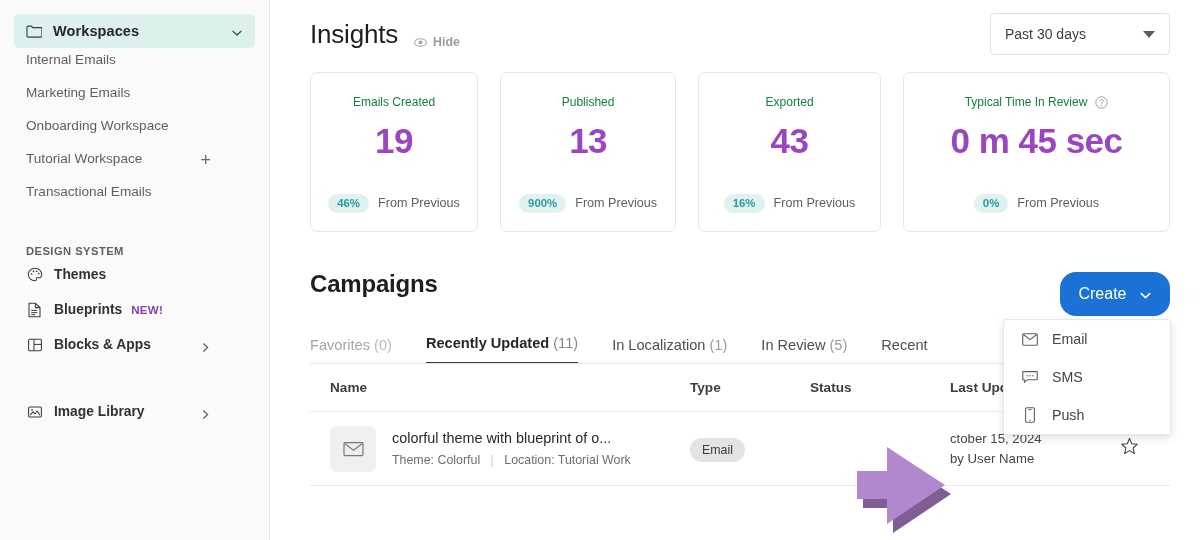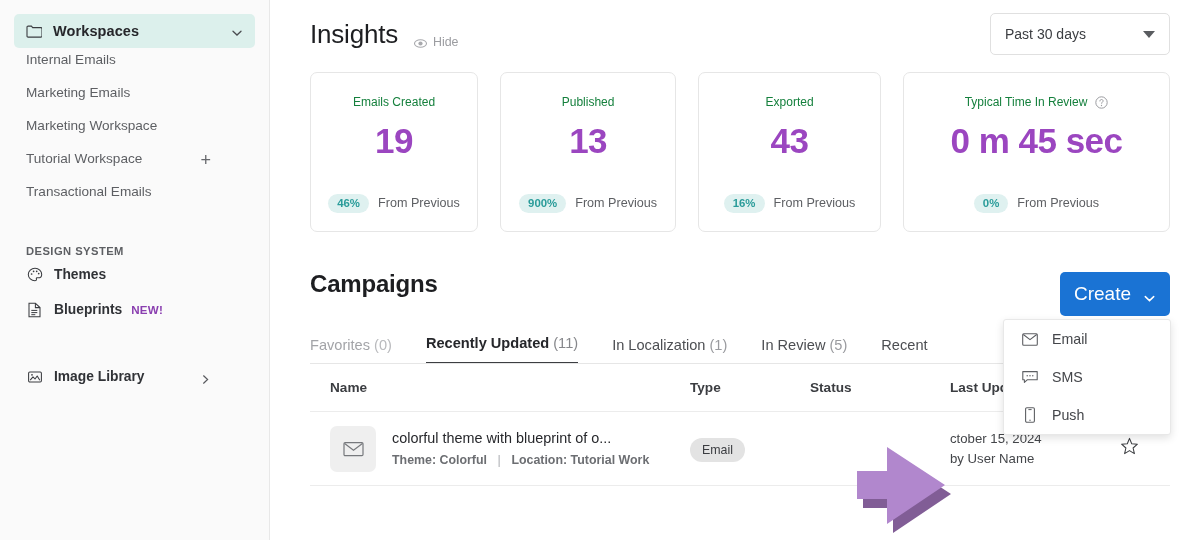--- a/index.html
+++ b/index.html
@@ -58,21 +58,21 @@
   .nav-item .lbl { font-size: 13.8px; font-weight: bold; color: #303236; }
   .nav-item .new-badge { font-size: 11.6px; font-weight: bold; color: #8a3fb0; margin-left: 9px; letter-spacing: .2px; }
   .nav-item .chev-right { position: absolute; right: 58px; width: 11px; height: 11px; }
   .nav-gap { height: 32px; }
 
   
   .main { flex: 1 1 auto; position: relative; padding: 0 0 0 40px; overflow: hidden; }
 
   .insights-row { display: flex; align-items: center; padding-top: 12px; height: 56px; }
   .insights-title { font-size: 26px; color: #1d1e21; font-weight: normal; letter-spacing: -.2px; }
-  .hide-btn { display: flex; align-items: flex-end; margin-left: 16px; margin-top: 16px; cursor: pointer; }
+  .hide-btn { display: flex; align-items: flex-start; margin-left: 16px; margin-top: 16px; cursor: pointer; font-weight: bold; }
   .hide-btn .eye { width: 13px; height: 13px; margin-right: 6px; }
   .hide-btn .hl { font-size: 12.4px; color: #9b9ca0; }
 
   .date-select {
     position: absolute; top: 13px; right: 30px;
     width: 180px; height: 42px;
     border: 1px solid #e0e0e0; border-radius: 5px;
     background: #fff;
     display: flex; align-items: center; padding: 0 14px;
     cursor: pointer;
@@ -96,23 +96,23 @@
     background: #dff1f0; color: #2a9c9a; font-size: 11.4px; font-weight: bold;
     border-radius: 11px; padding: 4px 9px; line-height: 1;
   }
   .from-prev { font-size: 12.6px; color: #5d5f63; margin-left: 9px; }
 
   
   .camp-title { font-size: 24px; color: #1d1e21; margin-top: 38px; letter-spacing: -.2px; }
 
   .create-btn {
     position: absolute; top: 272px; right: 30px;
-    width: 110px; height: 44px; background: #1a73d4; border-radius: 5px;
+    width: 110px; height: 44px; background: #1a73d4; border-radius: 16px;
     color: #fff; display: flex; align-items: center; justify-content: center;
-    cursor: pointer; font-size: 19px;
+    cursor: pointer; font-size: 16px;
   }
   .create-btn .cb-chev { width: 13px; height: 13px; margin-left: 12px; }
 
   .tabs { display: flex; align-items: flex-end; margin-top: 28px; height: 38px; position: relative; }
   .tab { font-size: 14.6px; color: #4c4e52; margin-right: 34px; white-space: nowrap; cursor: pointer; padding-bottom: 11px; }
   .tab .cnt { color: #9a9b9f; }
   .tab.inactive { color: #a3a4a8; }
   .tab.inactive .cnt { color: #b9babd; }
   .tab.active { font-weight: bold; color: #26272b; border-bottom: 2.5px solid #3c3e42; }
   .tab.active .cnt { font-weight: normal; color: #86878b; }
@@ -124,21 +124,21 @@
   .col-name { width: 380px; padding-left: 20px; }
   .col-type { width: 120px; }
   .col-status { width: 140px; }
   .col-updated { flex: 1; }
   .col-star { width: 50px; }
 
   .tbl-row { display: flex; align-items: center; height: 74px; border-bottom: 1px solid #ececec; }
   .row-name { width: 380px; padding-left: 20px; display: flex; align-items: center; }
   .mail-thumb { width: 46px; height: 46px; border-radius: 7px; background: #efefef; display: flex; align-items: center; justify-content: center; flex: 0 0 46px; margin-right: 16px; }
   .rn-main { font-size: 14.4px; color: #26272b; }
-  .rn-sub { font-size: 12.4px; color: #6c6e72; margin-top: 7px; white-space: nowrap; font-weight: bold; }
+  .rn-sub { font-size: 12.4px; color: #6c6e72; margin-top: 7px; white-space: nowrap; }
   .rn-sep { color: #c9cacd; margin: 0 7px; }
   .type-badge { background: #e3e3e3; color: #3b3d41; font-size: 12.4px; border-radius: 12px; padding: 5px 12px; }
   .upd { font-size: 13.2px; color: #44464a; line-height: 1.45; }
   .star { width: 18px; height: 18px; cursor: pointer; }
 
   
   .menu {
     position: absolute; top: 319px; left: 1003px; width: 168px;
     background: #fff; border: 1px solid #e8e8e8; border-radius: 3px;
     box-shadow: 0 3px 9px rgba(0,0,0,.12);
@@ -174,21 +174,21 @@
     </div>
 
     <div class="ws-list">
       <div class="ws-item">
         <span>Internal Emails</span>
       </div>
       <div class="ws-item">
         <span>Marketing Emails</span>
       </div>
       <div class="ws-item">
-        <span>Marketing Workspace</span>
+        <span>Onboarding Workspace</span>
       </div>
       <div class="ws-item">
         <span>Tutorial Workspace</span>
         <span class="plus">+</span>
       </div>
       <div class="ws-item">
         <span>Transactional Emails</span>
       </div>
     </div>
 
@@ -212,20 +212,35 @@
         <svg width="15" height="16" viewBox="0 0 15 16">
             <path d="M2 1.3h6.4L13 5.6v9.1H2z" fill="none" stroke="#3a3c40" stroke-width="1.05"></path>
             <path d="M8.4 1.3v4.3H13" fill="none" stroke="#3a3c40" stroke-width="1.05"></path>
             <path d="M4.3 8.4h6M4.3 10.6h6M4.3 12.7h4" stroke="#3a3c40" stroke-width="1"></path>
           </svg>
       </span>
       <span class="lbl">Blueprints</span>
       <span class="new-badge">NEW!</span>
     </div>
 
+    <div class="nav-item">
+      <span class="ico">
+        <svg width="16" height="16" viewBox="0 0 16 16">
+            <rect x="1.6" y="2.2" width="12.8" height="11.6" rx="1.2" fill="none" stroke="#3a3c40" stroke-width="1.05"></rect>
+            <path d="M7 2.2v11.6" stroke="#3a3c40" stroke-width="1.05"></path>
+            <path d="M7 7.4h7.4" stroke="#3a3c40" stroke-width="1.05"></path>
+          </svg>
+      </span>
+      <span class="lbl">Blocks &amp; Apps</span>
+      <span class="chev-right">
+        <svg width="11" height="11" viewBox="0 0 11 11">
+            <path d="M3.6 1.8 L7.6 5.5 L3.6 9.2" fill="none" stroke="#57595d" stroke-width="1.2" stroke-linecap="round"></path>
+          </svg>
+      </span>
+    </div>
 
     <div class="nav-gap"></div>
 
     <div class="nav-item">
       <span class="ico">
         <svg width="16" height="16" viewBox="0 0 16 16">
             <rect x="1.6" y="3" width="12.8" height="10" rx="1.2" fill="none" stroke="#3a3c40" stroke-width="1.05"></rect>
             <path d="M3.2 11.2 L6 7.8 L8 10 L10.2 7 L12.8 11.2" fill="none" stroke="#3a3c40" stroke-width="1.05" stroke-linejoin="round"></path>
             <circle cx="5" cy="5.8" r=".85" fill="#3a3c40"></circle>
           </svg>

